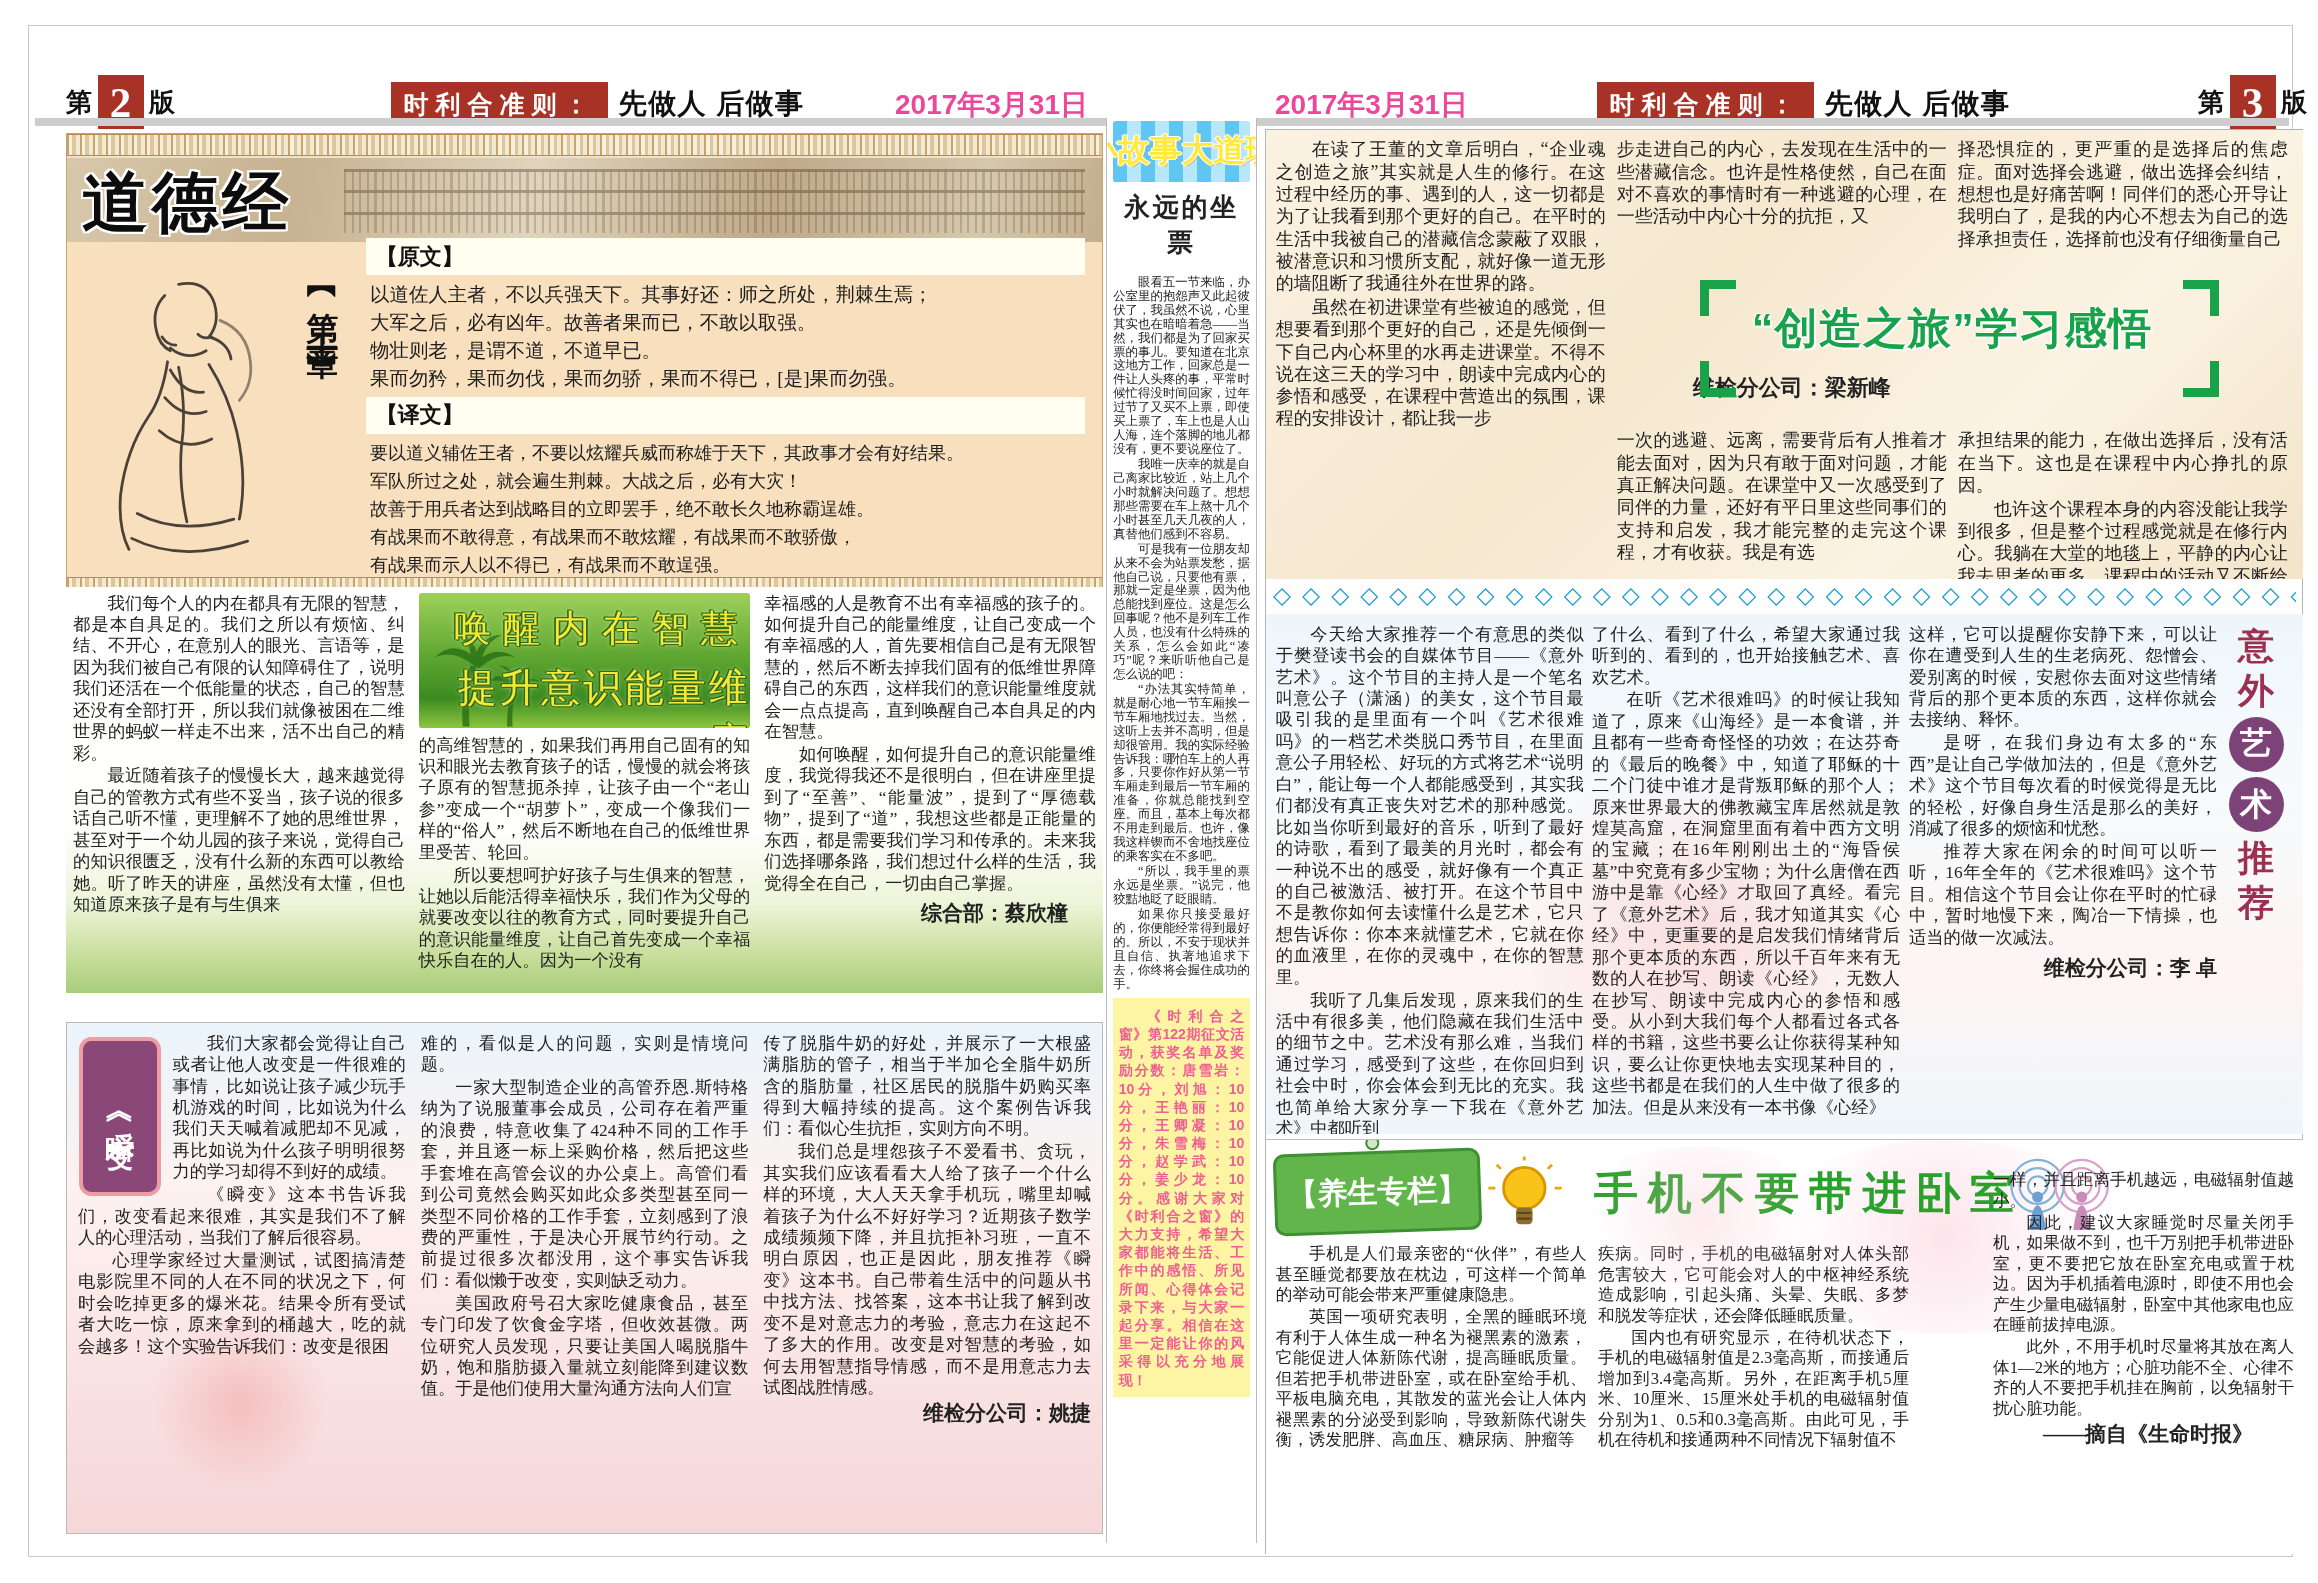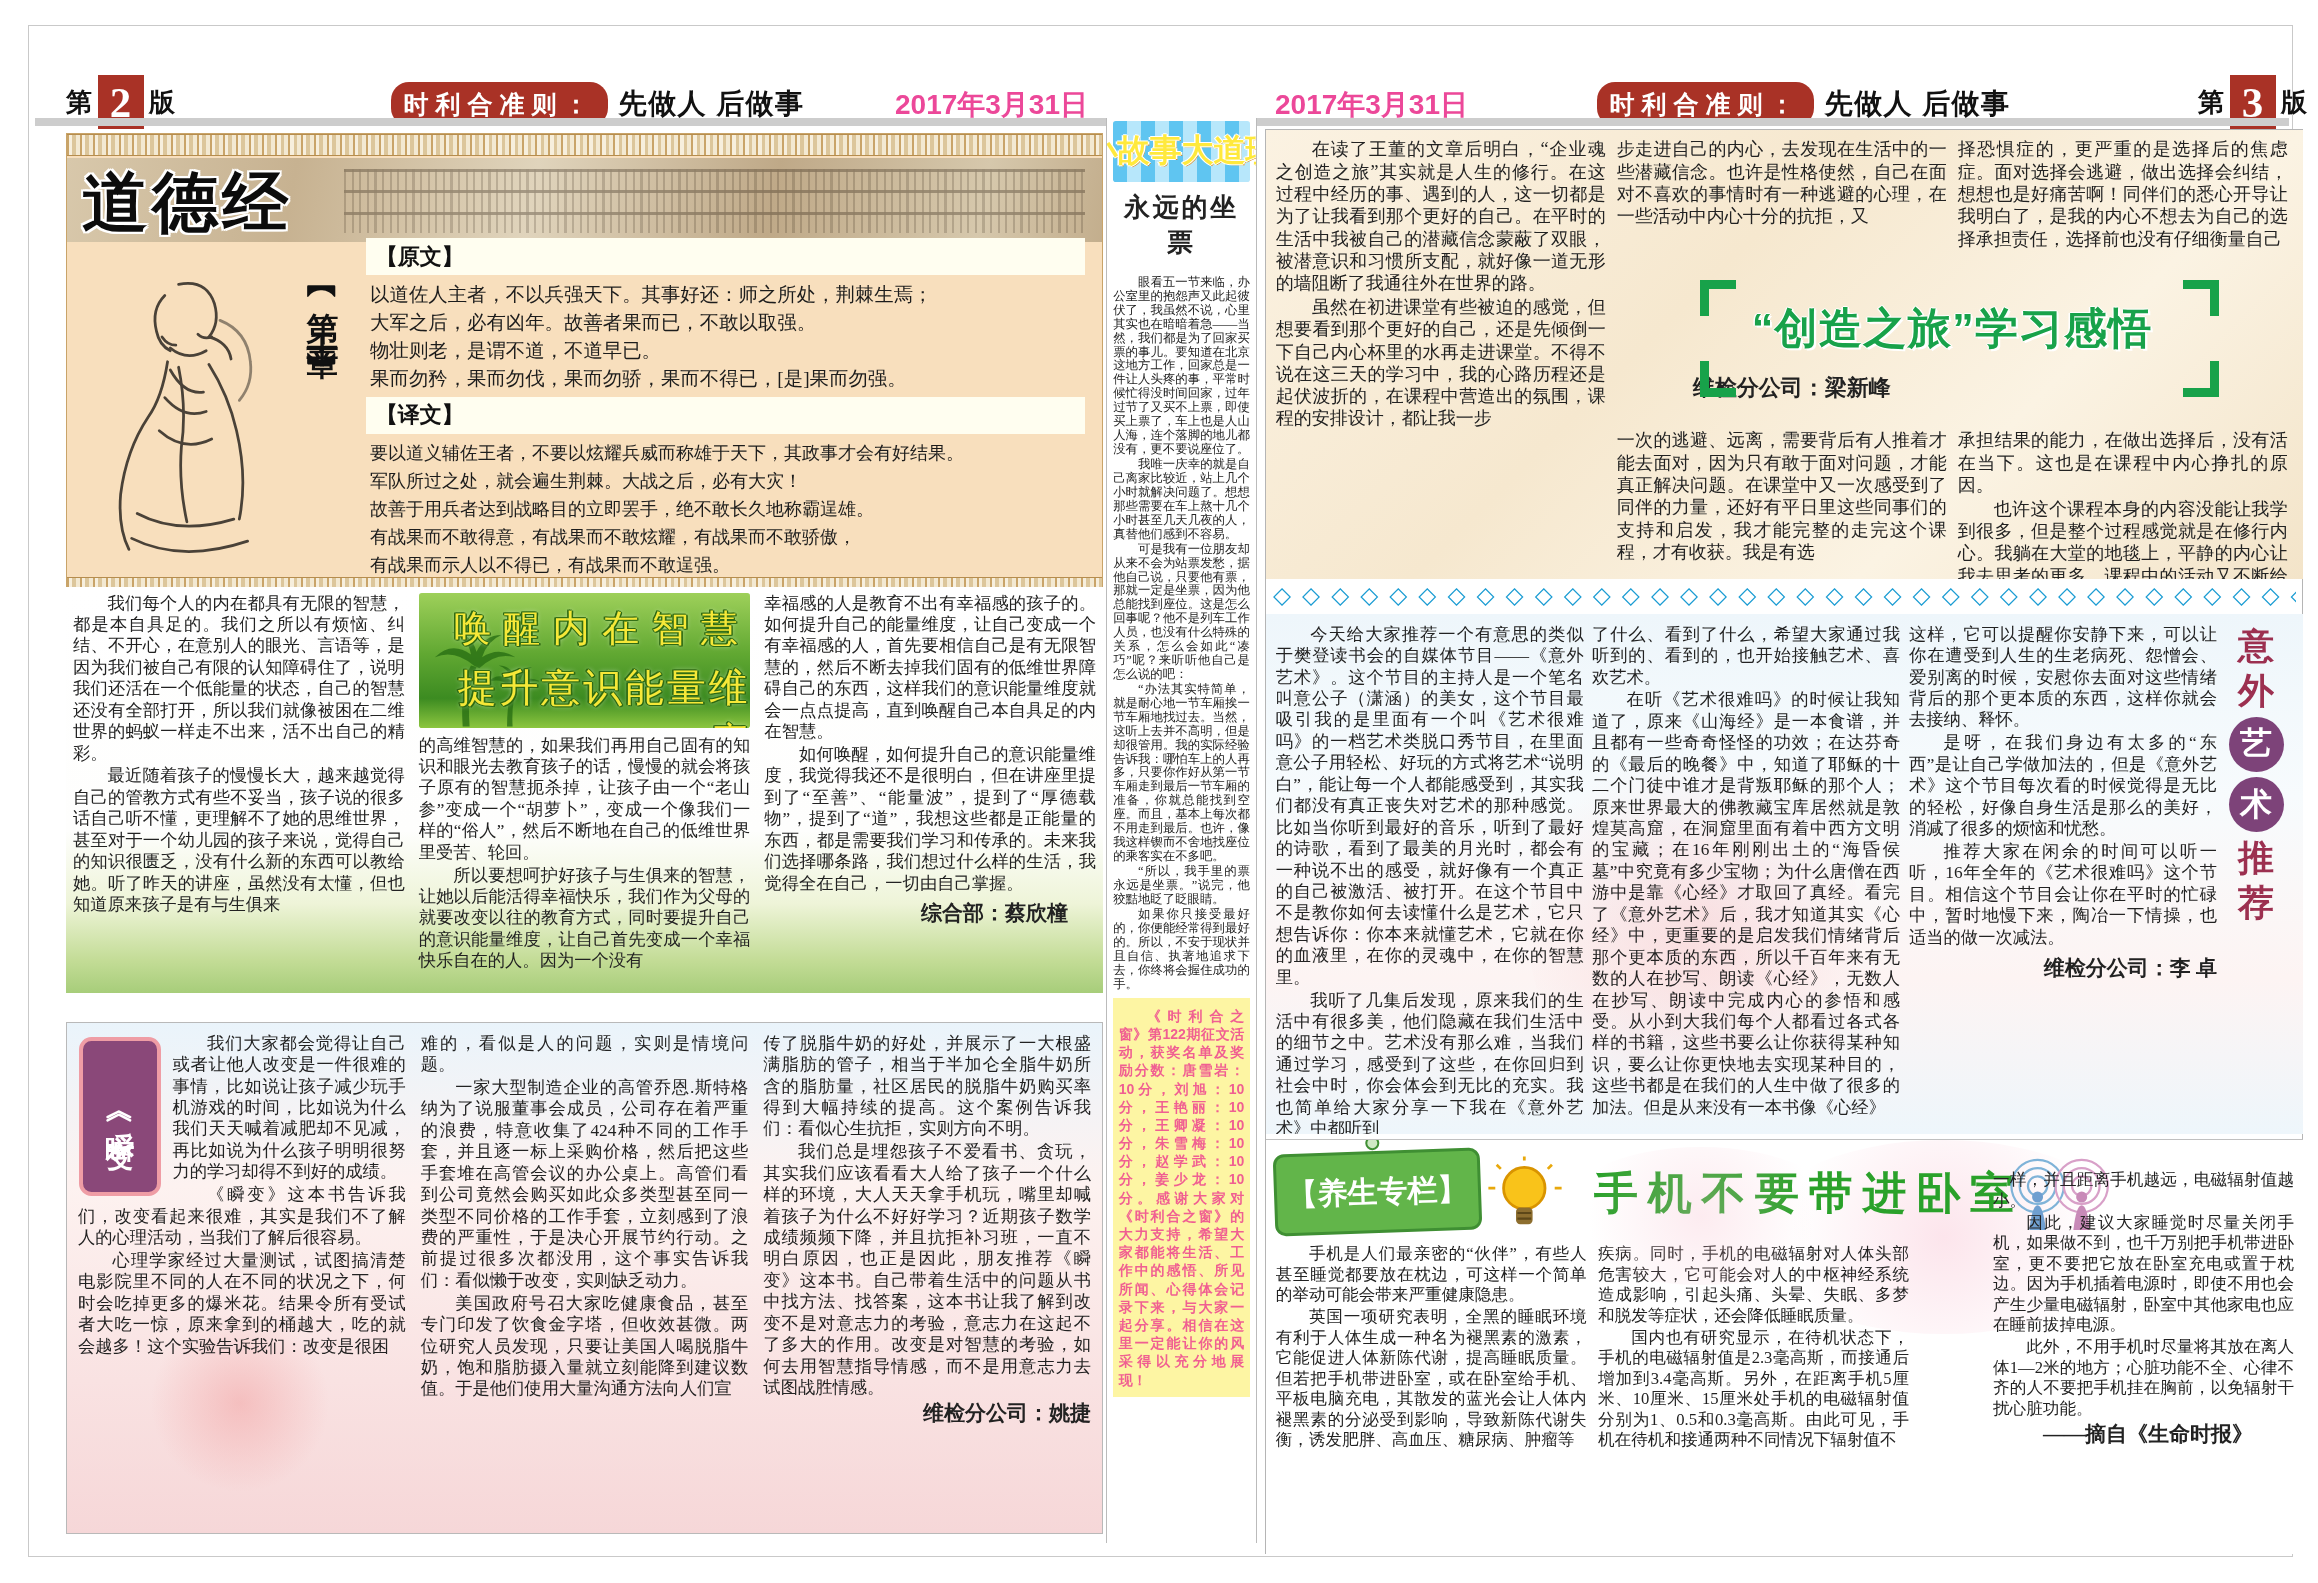--- a/index.html
+++ b/index.html
@@ -11,21 +11,21 @@
   .abs { position:absolute; }
   .frame { left:28px; top:25px; width:2265px; height:1532px; border:1.4px solid #c9c9c9; }
 
   
   .hdr-group { display:flex; align-items:center; font-family:"Liberation Sans", sans-serif; }
   .hdr-word { font-size:26px; font-weight:bold; color:#111; }
   .page-num-box { width:46px; height:54px; background:#a93226; color:#fff; margin:0 5.5px;
     display:flex; align-items:center; justify-content:center;
     font-family:"Liberation Serif", serif; font-size:43px; font-weight:bold; }
   .motto-box { background:#a93226; color:#fff; font-size:25px; font-weight:bold;
-    letter-spacing:7px; padding:5.5px 12.4px;border-radius:18px; }
+    letter-spacing:7px; padding:5.5px 12.4px; }
   .motto-text { font-size:28px; font-weight:bold; color:#111; margin-left:11px; letter-spacing:1.4px; }
   .hdr-date { font-size:28px; font-weight:bold; color:#ec4899; font-family:"Liberation Sans", sans-serif; }
   .hdr-rule { left:35px; top:118px; width:2254px; height:8.3px; background:#cdcdcd; }
 
   
   .bt p { margin:0 0 1.4px 0; text-indent:2em; text-align:justify; line-height:1.24; }
   .bt p.cont { text-indent:0; }
   .sig { font-weight:bold; text-indent:0 !important; }
   .right { text-align:right !important; }
 
@@ -281,21 +281,21 @@
     <p>如果你只接受最好的，你便能经常得到最好的。所以，不安于现状并且自信、执著地追求下去，你终将会握住成功的手。</p>
   </div>
   <div class="notice">《时利合之窗》第122期征文活动，获奖名单及奖励分数：唐雪岩：10分，刘旭：10分，王艳丽：10分，王卿凝：10分，朱雪梅：10分，赵学武：10分，姜少龙：10分。感谢大家对《时利合之窗》的大力支持，希望大家都能将生活、工作中的感悟、所见所闻、心得体会记录下来，与大家一起分享。相信在这里一定能让你的风采得以充分地展现！</div>
 </div>
 
 <div class="abs rpage">
 
   <div class="creation bt">
     <div class="c1">
       <p>在读了王董的文章后明白，“企业魂之创造之旅”其实就是人生的修行。在这过程中经历的事、遇到的人，这一切都是为了让我看到那个更好的自己。在平时的生活中我被自己的潜藏信念蒙蔽了双眼，被潜意识和习惯所支配，就好像一道无形的墙阻断了我通往外在世界的路。</p>
-      <p>虽然在初进课堂有些被迫的感觉，但想要看到那个更好的自己，还是先倾倒一下自己内心杯里的水再走进课堂。不得不说在这三天的学习中，我的心路历程还是起伏波折的，在课程中营造出的氛围，课程的安排设计，都让我一步</p>
+      <p>虽然在初进课堂有些被迫的感觉，但想要看到那个更好的自己，还是先倾倒一下自己内心杯里的水再走进课堂。不得不说在这三天的学习中，朗读中完成内心的参悟和感受，在课程中营造出的氛围，课程的安排设计，都让我一步</p>
     </div>
     <div class="c2t">
       <p class="cont">步走进自己的内心，去发现在生活中的一些潜藏信念。也许是性格使然，自己在面对不喜欢的事情时有一种逃避的心理，在一些活动中内心十分的抗拒，又</p>
     </div>
     <div class="c3t">
       <p class="cont">择恐惧症的，更严重的是选择后的焦虑症。面对选择会逃避，做出选择会纠结，想想也是好痛苦啊！同伴们的悉心开导让我明白了，是我的内心不想去为自己的选择承担责任，选择前也没有仔细衡量自己</p>
     </div>
     <div class="titlerow">
       <div class="corner tl"></div>
       <div class="corner bl"></div>

